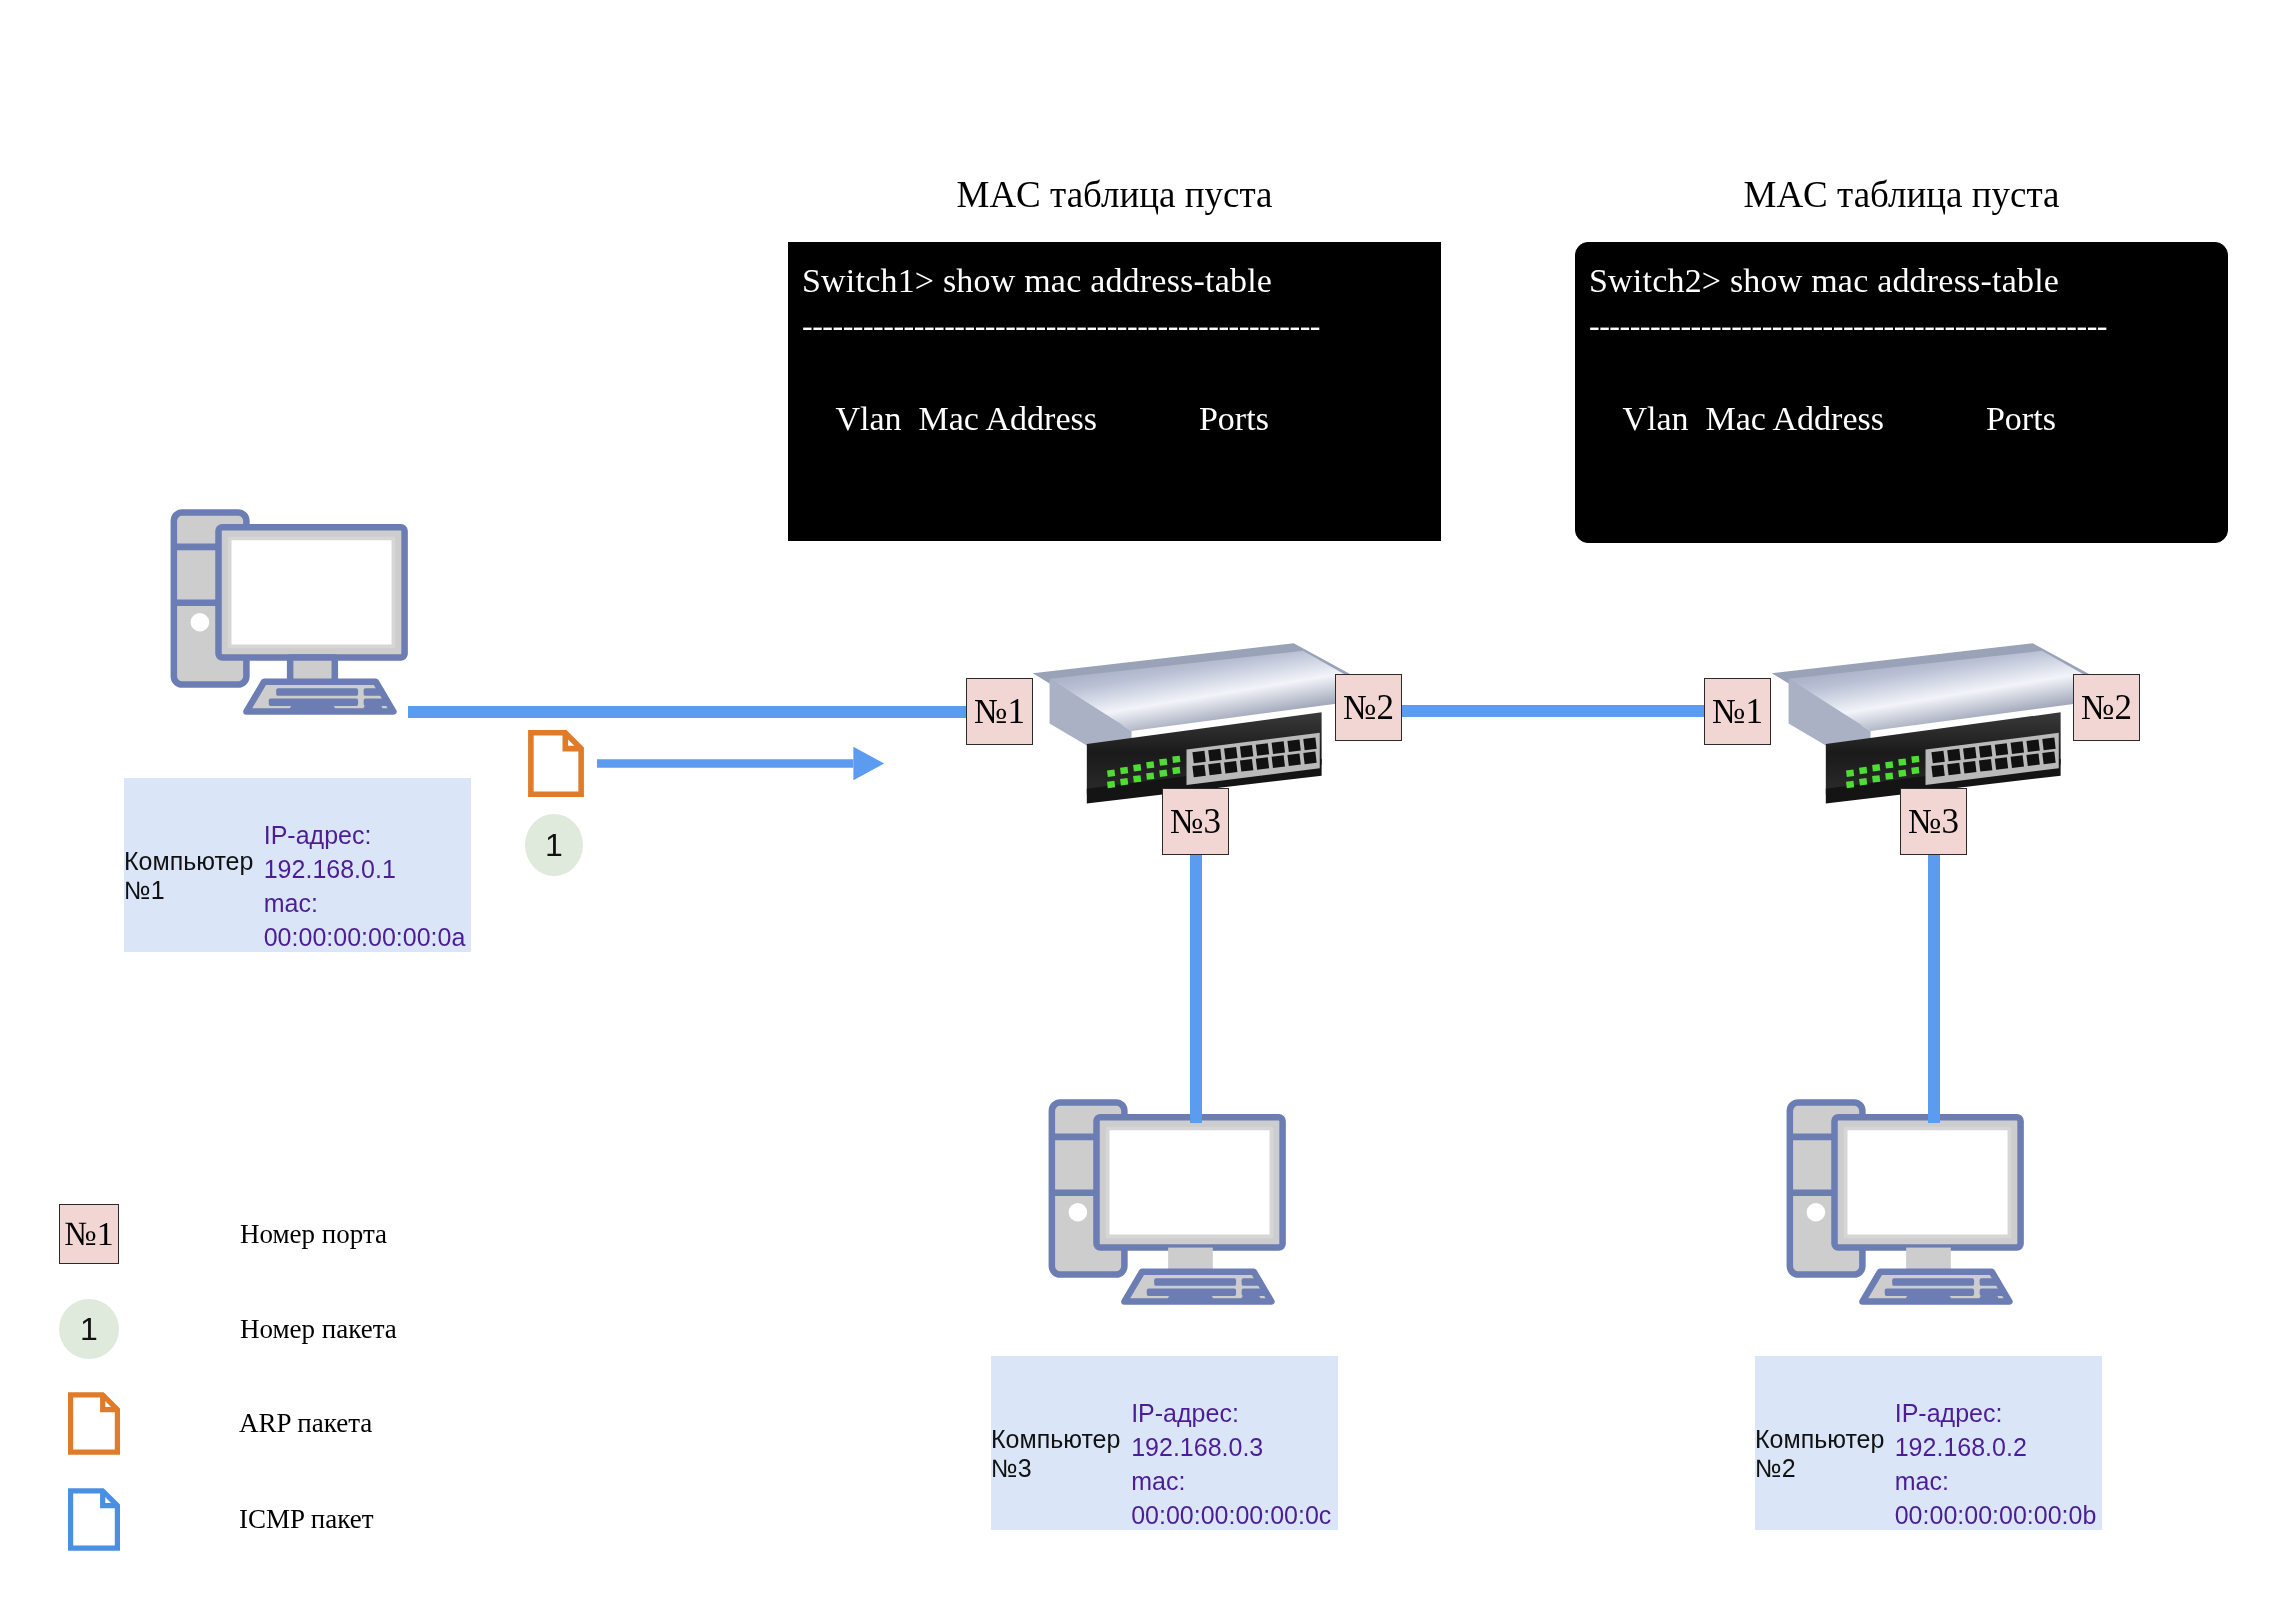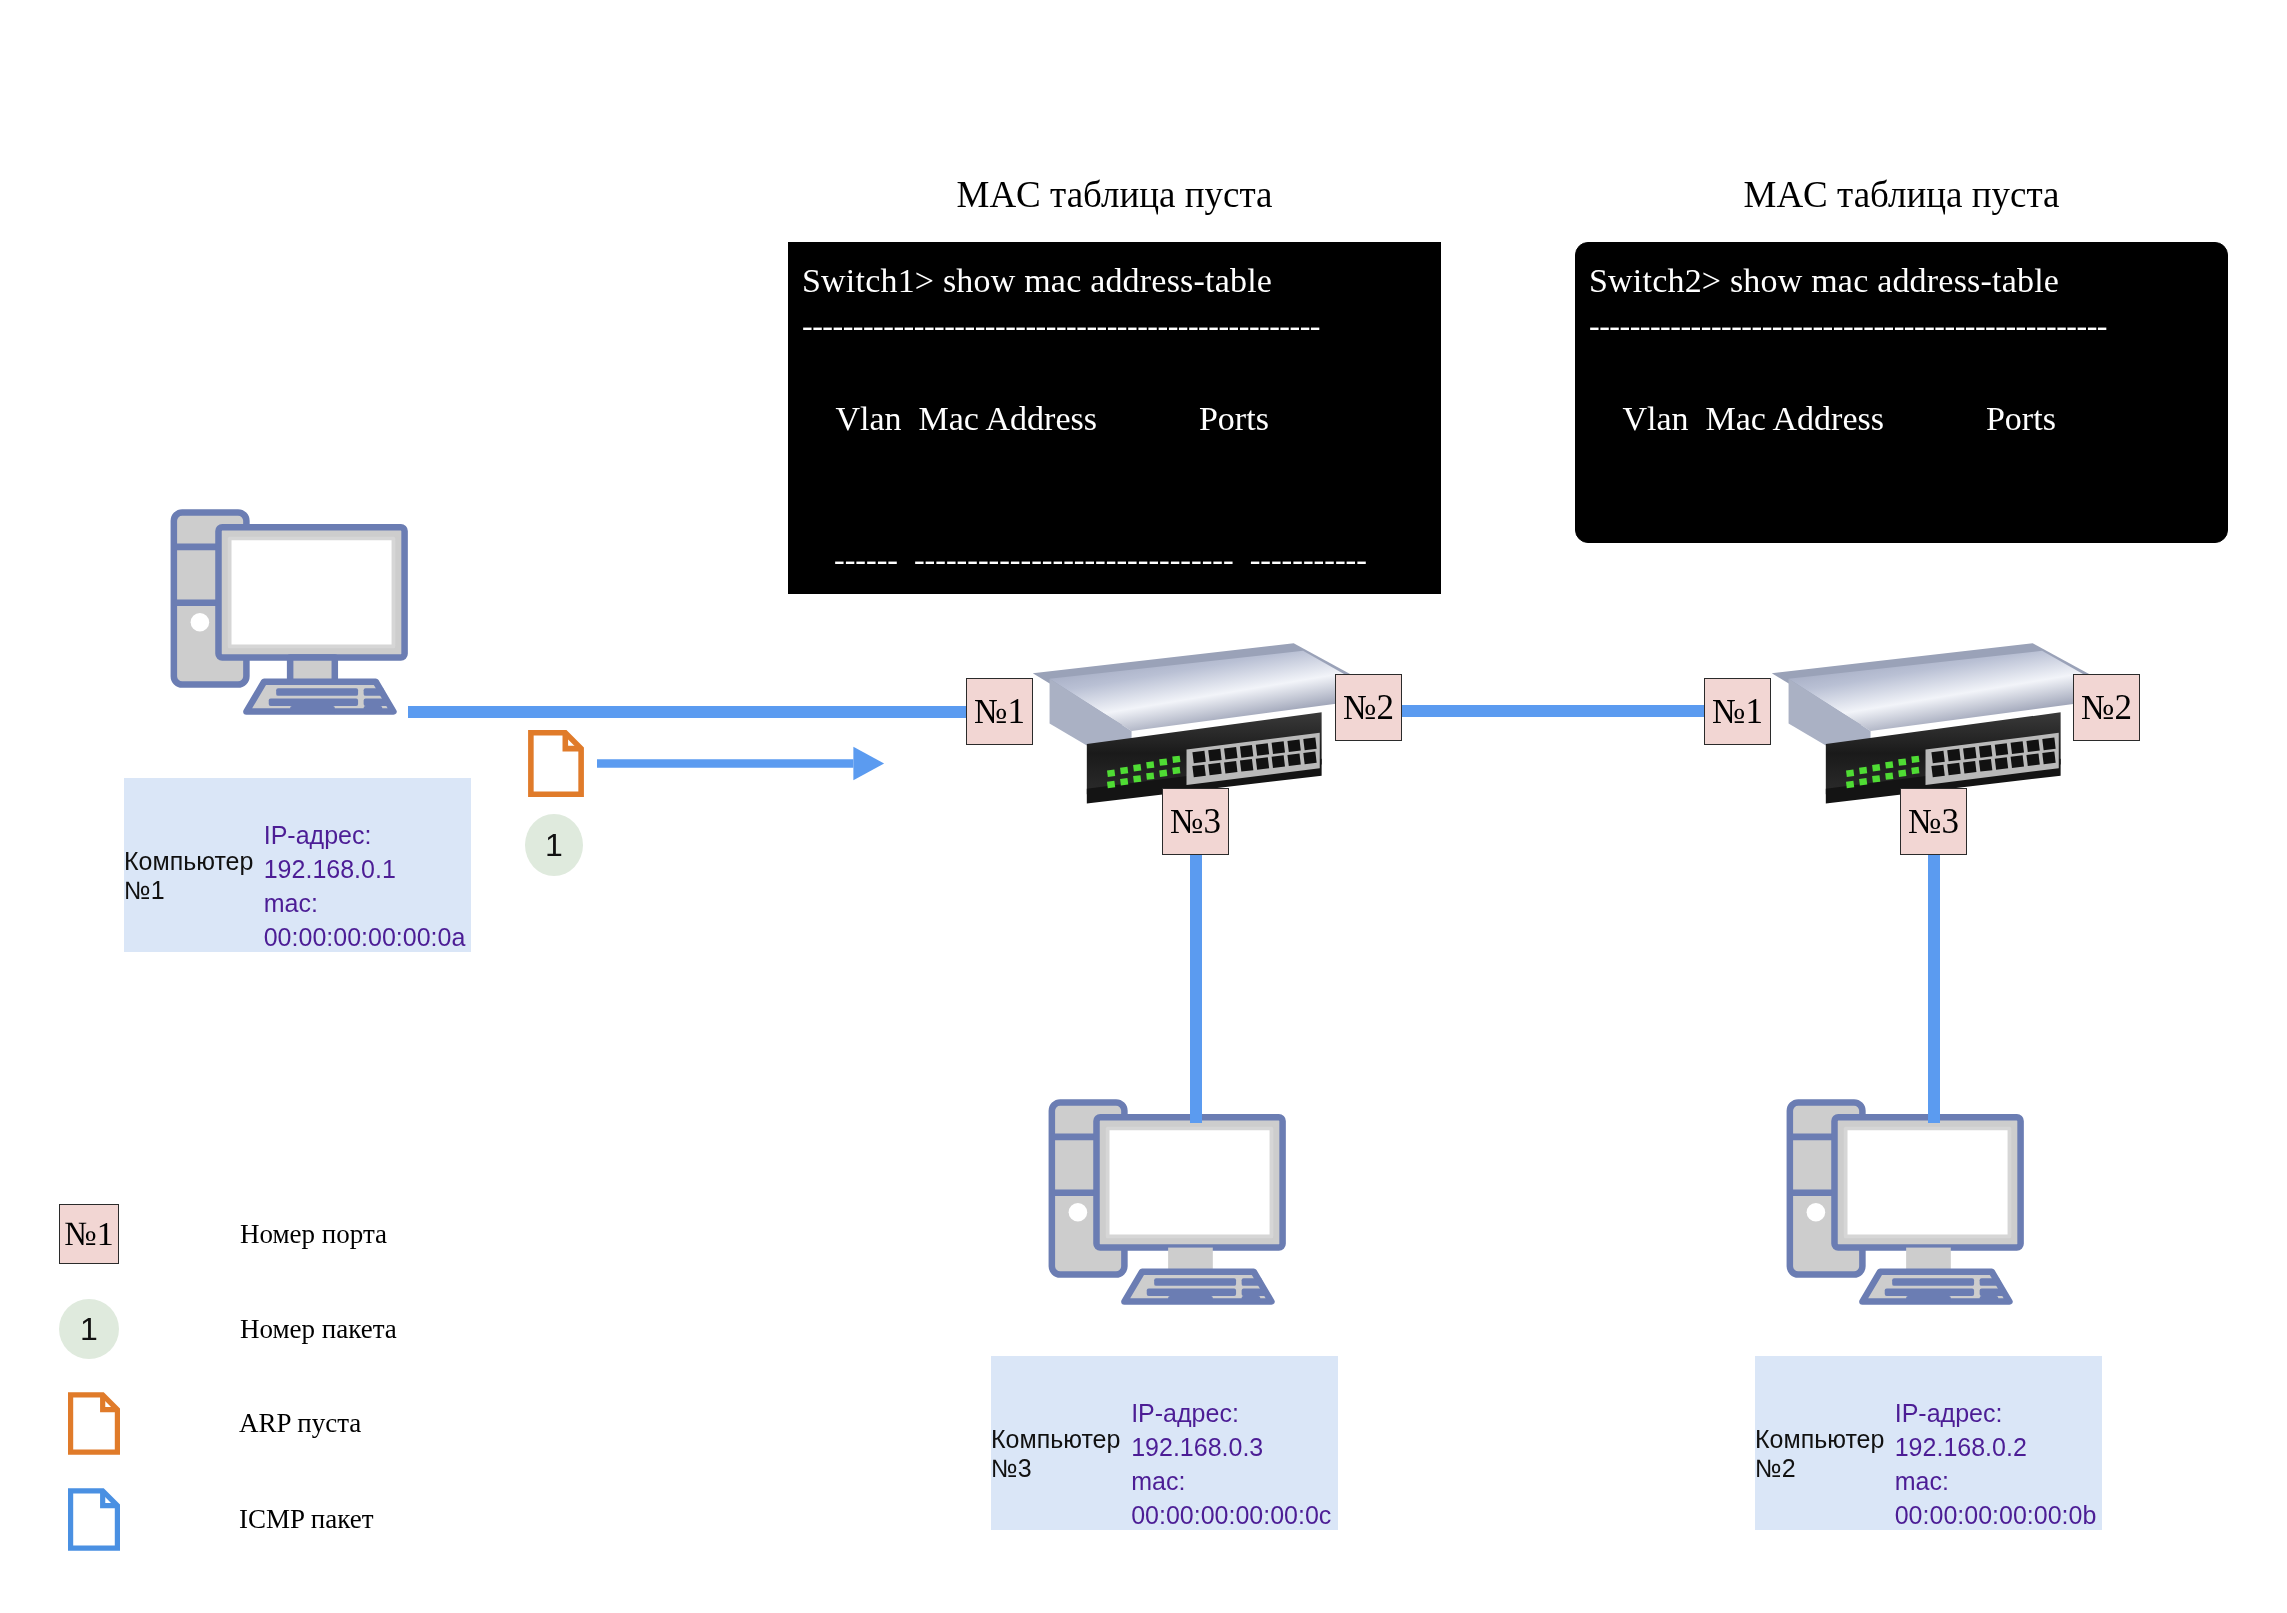--- a/index.html
+++ b/index.html
@@ -81,21 +81,21 @@
     display:flex;align-items:center;justify-content:center;
     font-size:32px;color:#111;
   }
   svg{display:block;overflow:visible;}
 </style>
 </head>
 <body>
 
 <div class="console-title" style="left:788px;top:173px;width:653px;">MAC таблица пуста</div>
 
-<div class="console" style="left:788px;top:242px;width:653px;height:352px;">
+<div class="console" style="left:788px;top:242px;width:653px;height:299px;">
   <div class="cline">Switch1&gt; show mac address-table</div>
   <div class="cline rule">---------------------------------------------------</div>
   <div class="cols">
     <span>Vlan</span><span>&nbsp;&nbsp;</span><span>Mac Address</span><span>&nbsp;&nbsp;&nbsp;&nbsp;&nbsp;&nbsp;&nbsp;&nbsp;&nbsp;&nbsp;&nbsp;&nbsp;</span><span>Ports</span>
   </div>
   <div class="cols rule" style="font-size:32px;">
     <span>------</span><span>&nbsp;&nbsp;</span><span>------------------------------</span><span>&nbsp;&nbsp;</span><span>-----------</span>
   </div>
 </div>
 
@@ -356,21 +356,21 @@
   <div class="legend-row" style="left:59px;top:1299px;">
     <div class="legend-circle">1</div>
     <div class="legend-label" style="margin-left:121px;">Номер пакета</div>
   </div>
 
   <div class="legend-row" style="left:68px;top:1391px;">
     <svg width="52" height="65" viewBox="0 0 60 72">
       <path d="M3 3 H40 L57 20 V69 H3 Z" fill="#ffffff" stroke="#e07b2a" stroke-width="6" stroke-linejoin="miter"></path>
       <path d="M40 3 L40 20 L57 20" fill="none" stroke="#e07b2a" stroke-width="6"></path>
     </svg>
-    <div class="legend-label" style="margin-left:119px;">ARP пуста</div>
+    <div class="legend-label" style="margin-left:119px;">ARP пакета</div>
   </div>
 
   <div class="legend-row" style="left:68px;top:1487px;">
     <svg width="52" height="65" viewBox="0 0 60 72">
       <path d="M3 3 H40 L57 20 V69 H3 Z" fill="#ffffff" stroke="#4a90e2" stroke-width="6" stroke-linejoin="miter"></path>
       <path d="M40 3 L40 20 L57 20" fill="none" stroke="#4a90e2" stroke-width="6"></path>
     </svg>
     <div class="legend-label" style="margin-left:119px;">ICMP пакет</div>
   </div>
 

